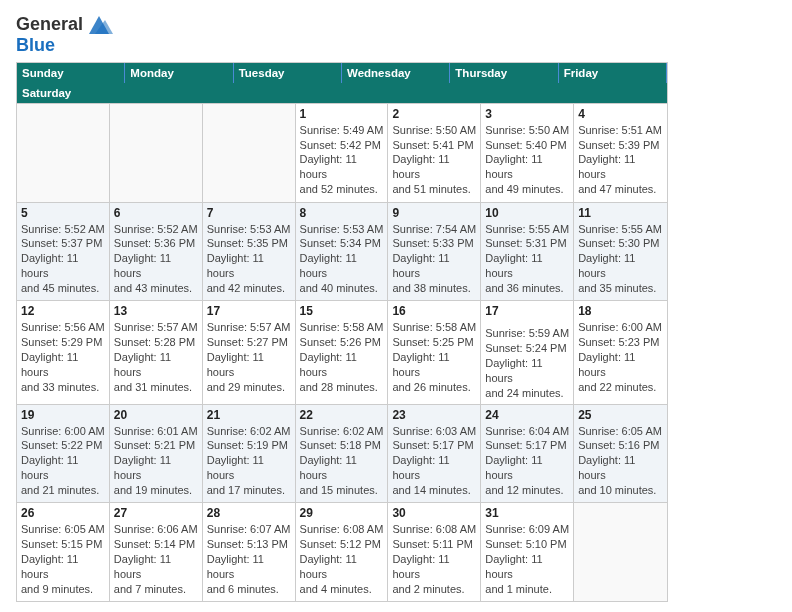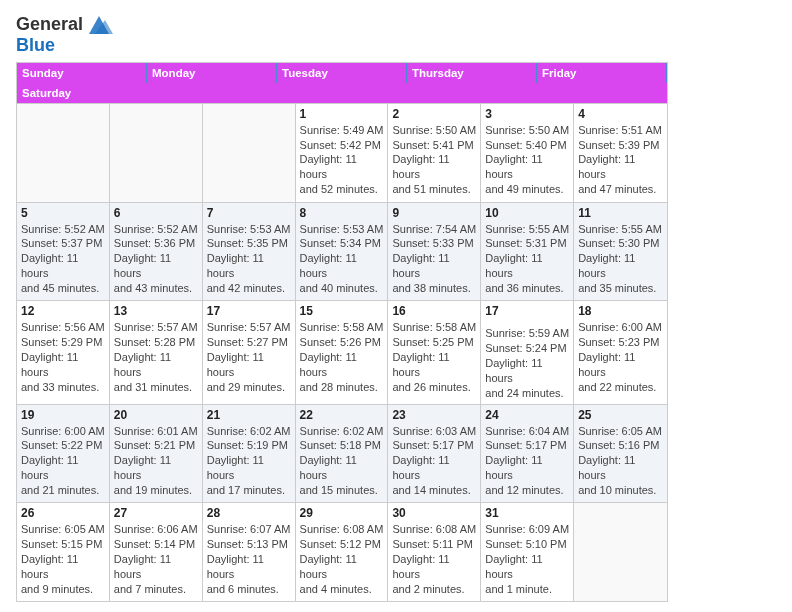--- a/index.html
+++ b/index.html
@@ -54,22 +54,22 @@
       font-weight: normal;
     }
     .calendar {
       flex: 1;
       display: flex;
       flex-direction: column;
       border: 1px solid #ccc;
     }
     .cal-header {
       display: grid;
-      grid-template-columns: repeat(5, 1fr);
-      background: #d946ef;
+      grid-template-columns: repeat(6, 1fr);
+      background: #0f766e;
     }
     .cal-header-cell {
       color: #fff;
       font-size: 11.5px;
       font-weight: bold;
       padding: 4px 5px;
       text-align: left;
       border-right: 1px solid #4a8ad5;
     }
     .cal-header-cell:last-child { border-right: none; }
@@ -135,20 +135,21 @@
       <div class="month-title"></div>
       <div class="subtitle"></div>
     </div>
   </div>
 
   <div class="calendar">
     <div class="cal-header">
     <div class="cal-header-cell">Sunday</div>
         <div class="cal-header-cell">Monday</div>
         <div class="cal-header-cell">Tuesday</div>
+        <div class="cal-header-cell">Wednesday</div>
         <div class="cal-header-cell">Thursday</div>
         <div class="cal-header-cell">Friday</div>
         <div class="cal-header-cell">Saturday</div>
       </div>
     <div class="cal-body">
     <div class="cal-row">
           <div class="cal-cell empty"></div>
           <div class="cal-cell empty"></div>
           <div class="cal-cell empty"></div>
           <div class="cal-cell">

